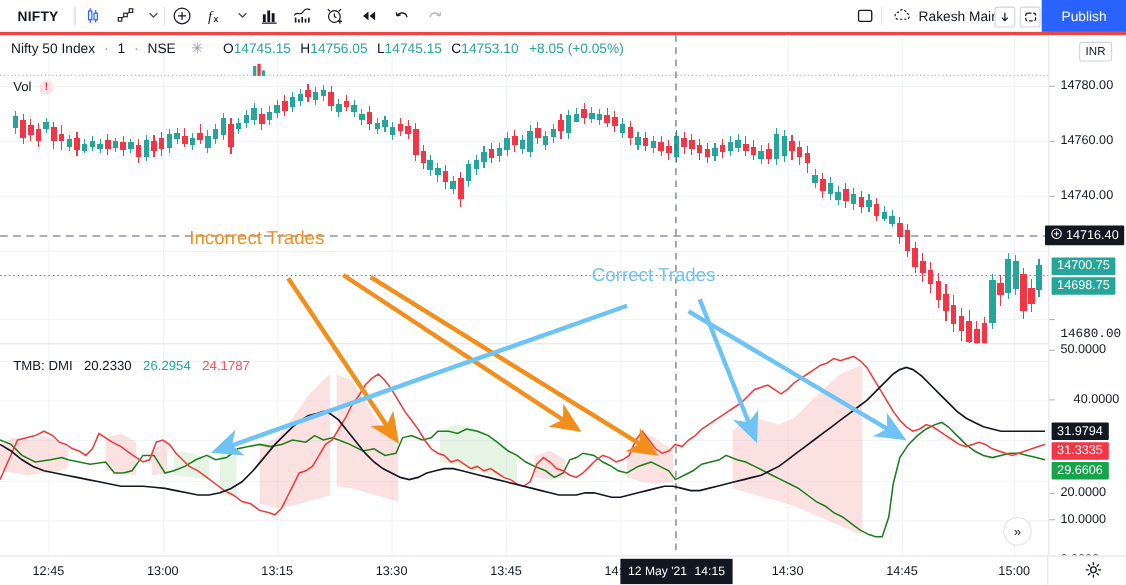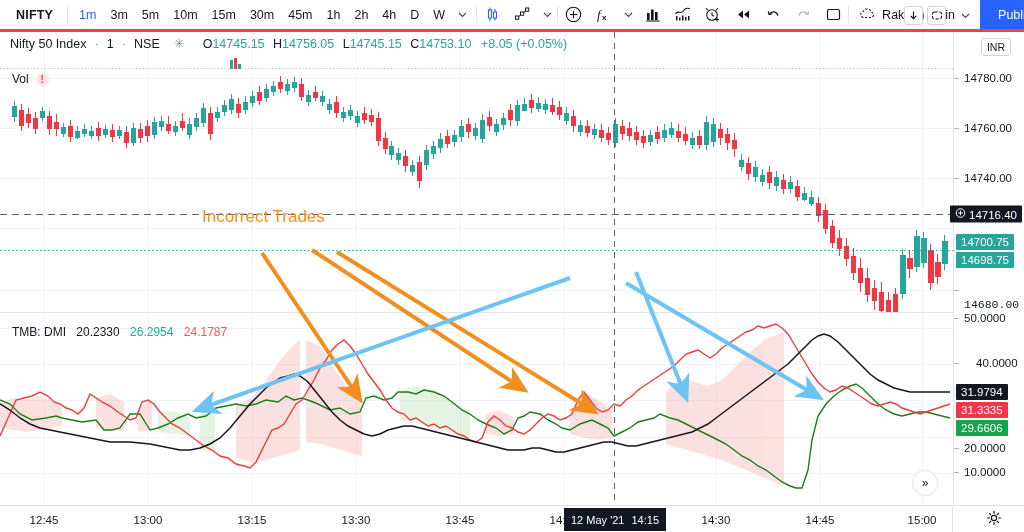--- a/index.html
+++ b/index.html
@@ -143,39 +143,20 @@
 <body>
 
 <div id="app">
 
   <div class="toolbar">
     <div class="tb-symbol">
       <span>NIFTY</span>
     </div>
     <div class="tb-sep"></div>
 
-    <div class="tb-intervals">
-      <span class="tb-int active">1m</span>
-      <span class="tb-int">3m</span>
-      <span class="tb-int">5m</span>
-      <span class="tb-int">10m</span>
-      <span class="tb-int">15m</span>
-      <span class="tb-int">30m</span>
-      <span class="tb-int">45m</span>
-      <span class="tb-int">1h</span>
-      <span class="tb-int">2h</span>
-      <span class="tb-int">4h</span>
-      <span class="tb-int">D</span>
-      <span class="tb-int">W</span>
-      <span class="tb-chev">
-        <svg width="9" height="6" viewBox="0 0 9 6">
-            <path d="M1 1l3.5 3.5L8 1" fill="none" stroke="#4a4e5a" stroke-width="1.2"></path>
-          </svg>
-      </span>
-    </div>
     <div class="tb-sep"></div>
 
     <div class="tb-icons">
       <div class="tb-btn">
         <svg width="17" height="17" viewBox="0 0 17 17">
           <rect x="4.5" y="4" width="3" height="8" fill="none" stroke="#2962ff" stroke-width="1.1"></rect>
           <line x1="6" y1="1.5" x2="6" y2="4" stroke="#2962ff" stroke-width="1.1"></line>
           <line x1="6" y1="12" x2="6" y2="15" stroke="#2962ff" stroke-width="1.1"></line>
           <rect x="9.5" y="6" width="3" height="6" fill="none" stroke="#2962ff" stroke-width="1.1"></rect>
           <line x1="11" y1="3" x2="11" y2="6" stroke="#2962ff" stroke-width="1.1"></line>
@@ -687,21 +668,22 @@
     <span class="vol-warn">!</span>
   </div>
 
   <div class="dmi-legend">
     <span class="nm">TMB: DMI</span>
     <span class="v0" style="margin-left:7px;">20.2330</span>
     <span class="v1" style="margin-left:7px;">26.2954</span>
     <span class="v2" style="margin-left:7px;">24.1787</span>
   </div>
 
-  <div class="anno orange" style="left:202px; top:207px;">Incorrect Trades</div>
+  <div class="anno orange" style="left:172px; top:207px;">Incorrect Trades</div>
+  <div class="anno blue" style="left:538px; top:240px;">Correct Trades</div>
 
   <div class="topright-btns">
     <div class="sq-btn">
       <svg width="11" height="11" viewBox="0 0 11 11">
           <path d="M5.5 1.5v7M2.8 6l2.7 2.7L8.2 6" fill="none" stroke="#131722" stroke-width="1.1"></path>
         </svg>
     </div>
     <div class="sq-btn">
       <svg width="12" height="11" viewBox="0 0 12 11">
         <rect x="1.5" y="2" width="9" height="7" rx="2" fill="none" stroke="#131722" stroke-width="1.1" stroke-dasharray="3.2,1.6"></rect>

